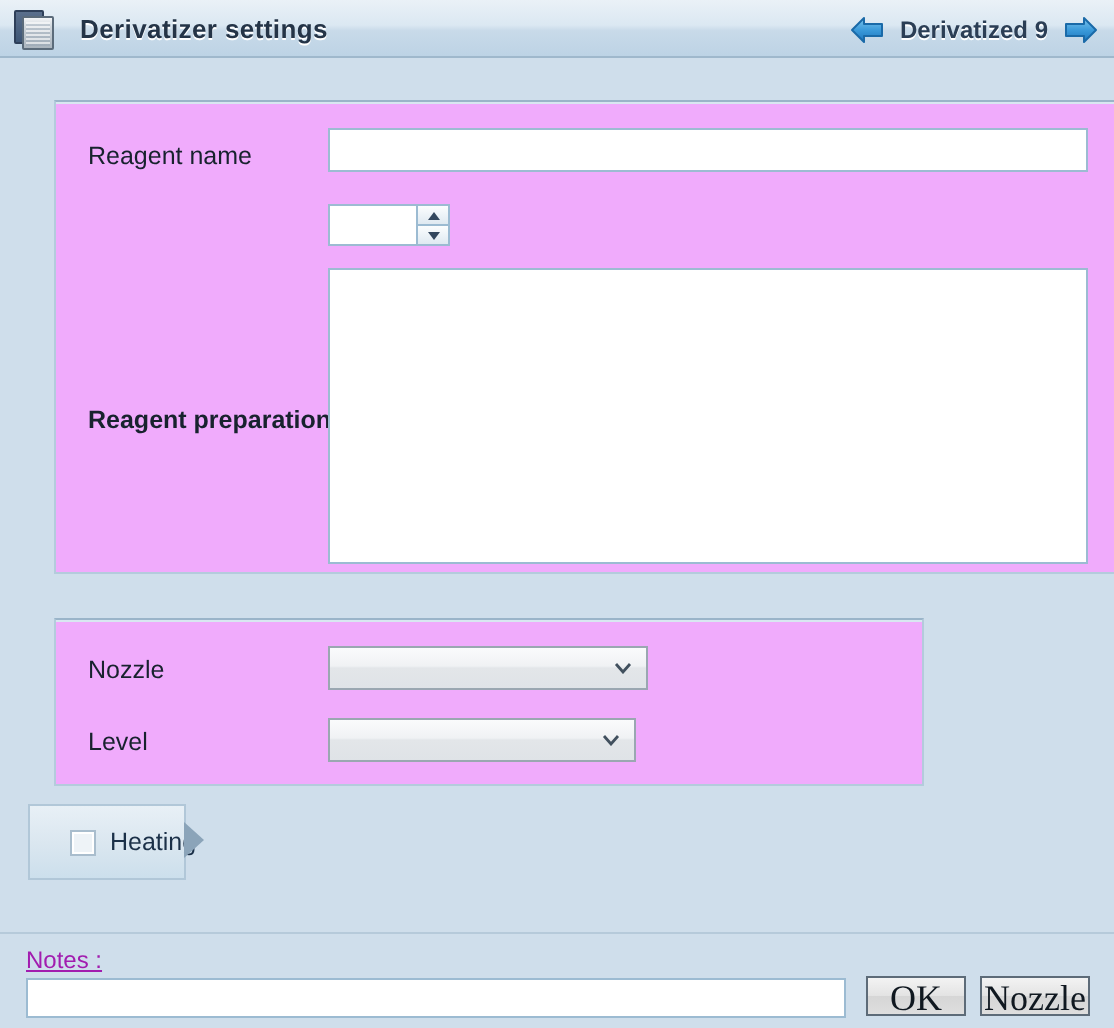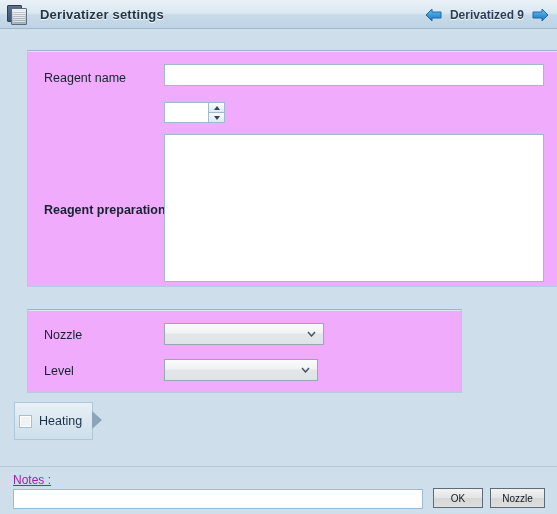--- a/index.html
+++ b/index.html
@@ -188,21 +188,21 @@
   
   #heating-tab {
     position: absolute;
     left: 14px; top: 402px;
     width: 79px; height: 38px;
     background: linear-gradient(to bottom, #e8f0f6 0%, #dbe7f0 50%, #ccdfec 100%);
     border: 1px solid #b1c7d8;
     box-sizing: border-box;
     display: flex;
     align-items: center;
-    padding-left: 4px;
+    padding-left: 20px;
   }
   .checkbox {
     width: 13px; height: 13px;
     background: #eef3f7;
     border: 1px solid #a9bdcd;
     box-shadow: inset 0 0 0 1px #ffffff;
     box-sizing: border-box;
     flex: none;
   }
   .heating-label {
@@ -236,22 +236,22 @@
   #notes-input {
     left: 13px; top: 489px;
     width: 410px; height: 20px;
   }
   .dlg-button {
     position: absolute;
     height: 20px;
     background: linear-gradient(to bottom, #f3f3f3 0%, #e3e3e3 50%, #d6d6d6 51%, #dedede 100%);
     border: 1px solid #5d6b78;
     box-sizing: border-box;
-    font-family: Liberation Sans, sans-serif;
-    font-size: 10px;
+    font-family: Liberation Serif, serif;
+    font-size: 18px;
     color: #101820;
     cursor: default;
     padding: 0;
   }
   #ok-button { left: 433px; top: 488px; width: 50px; }
   #cancel-button { left: 490px; top: 488px; width: 55px; }
 </style>
 </head>
 <body>
 

